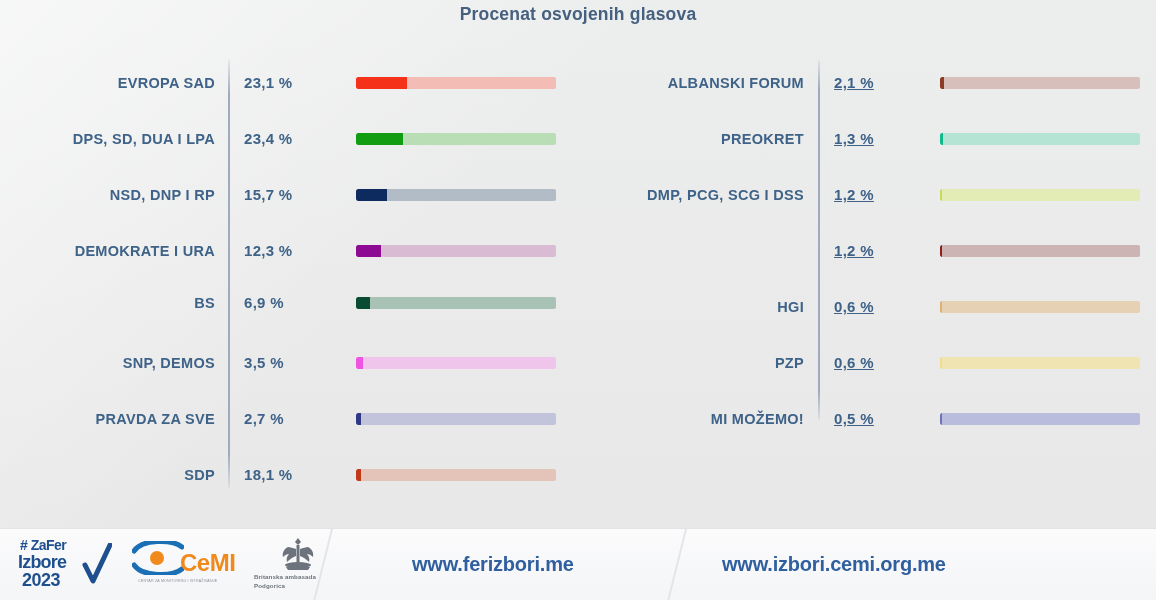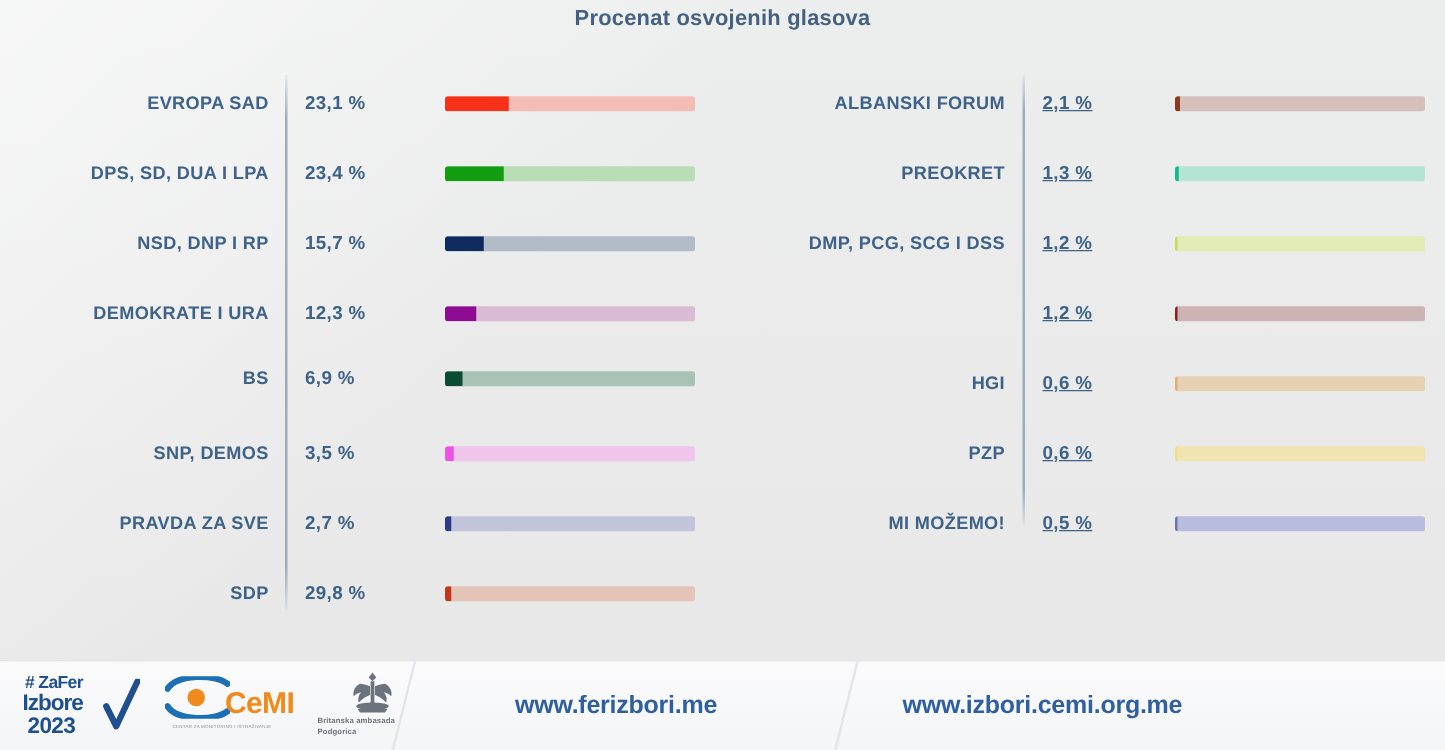--- a/index.html
+++ b/index.html
@@ -236,21 +236,21 @@
           </div>
           <div class="row" style="top: 348px;">
             <div class="label">PRAVDA ZA SVE</div>
             <div class="value">2,7 %</div>
             <div class="bar-track" style="background: rgb(194, 196, 220);">
               <div class="bar-fill" style="background: rgb(46, 58, 134); width: 2.7%;"></div>
             </div>
           </div>
           <div class="row" style="top: 404px;">
             <div class="label">SDP</div>
-            <div class="value">29,8 %</div>
+            <div class="value">18,1 %</div>
             <div class="bar-track" style="background: rgb(228, 196, 184);">
               <div class="bar-fill" style="background: rgb(192, 57, 26); width: 2.4%;"></div>
             </div>
           </div>
         </div>
     </div>
 
     <div class="col right">
       <div class="vsep"></div>
       <div id="rows-right">

